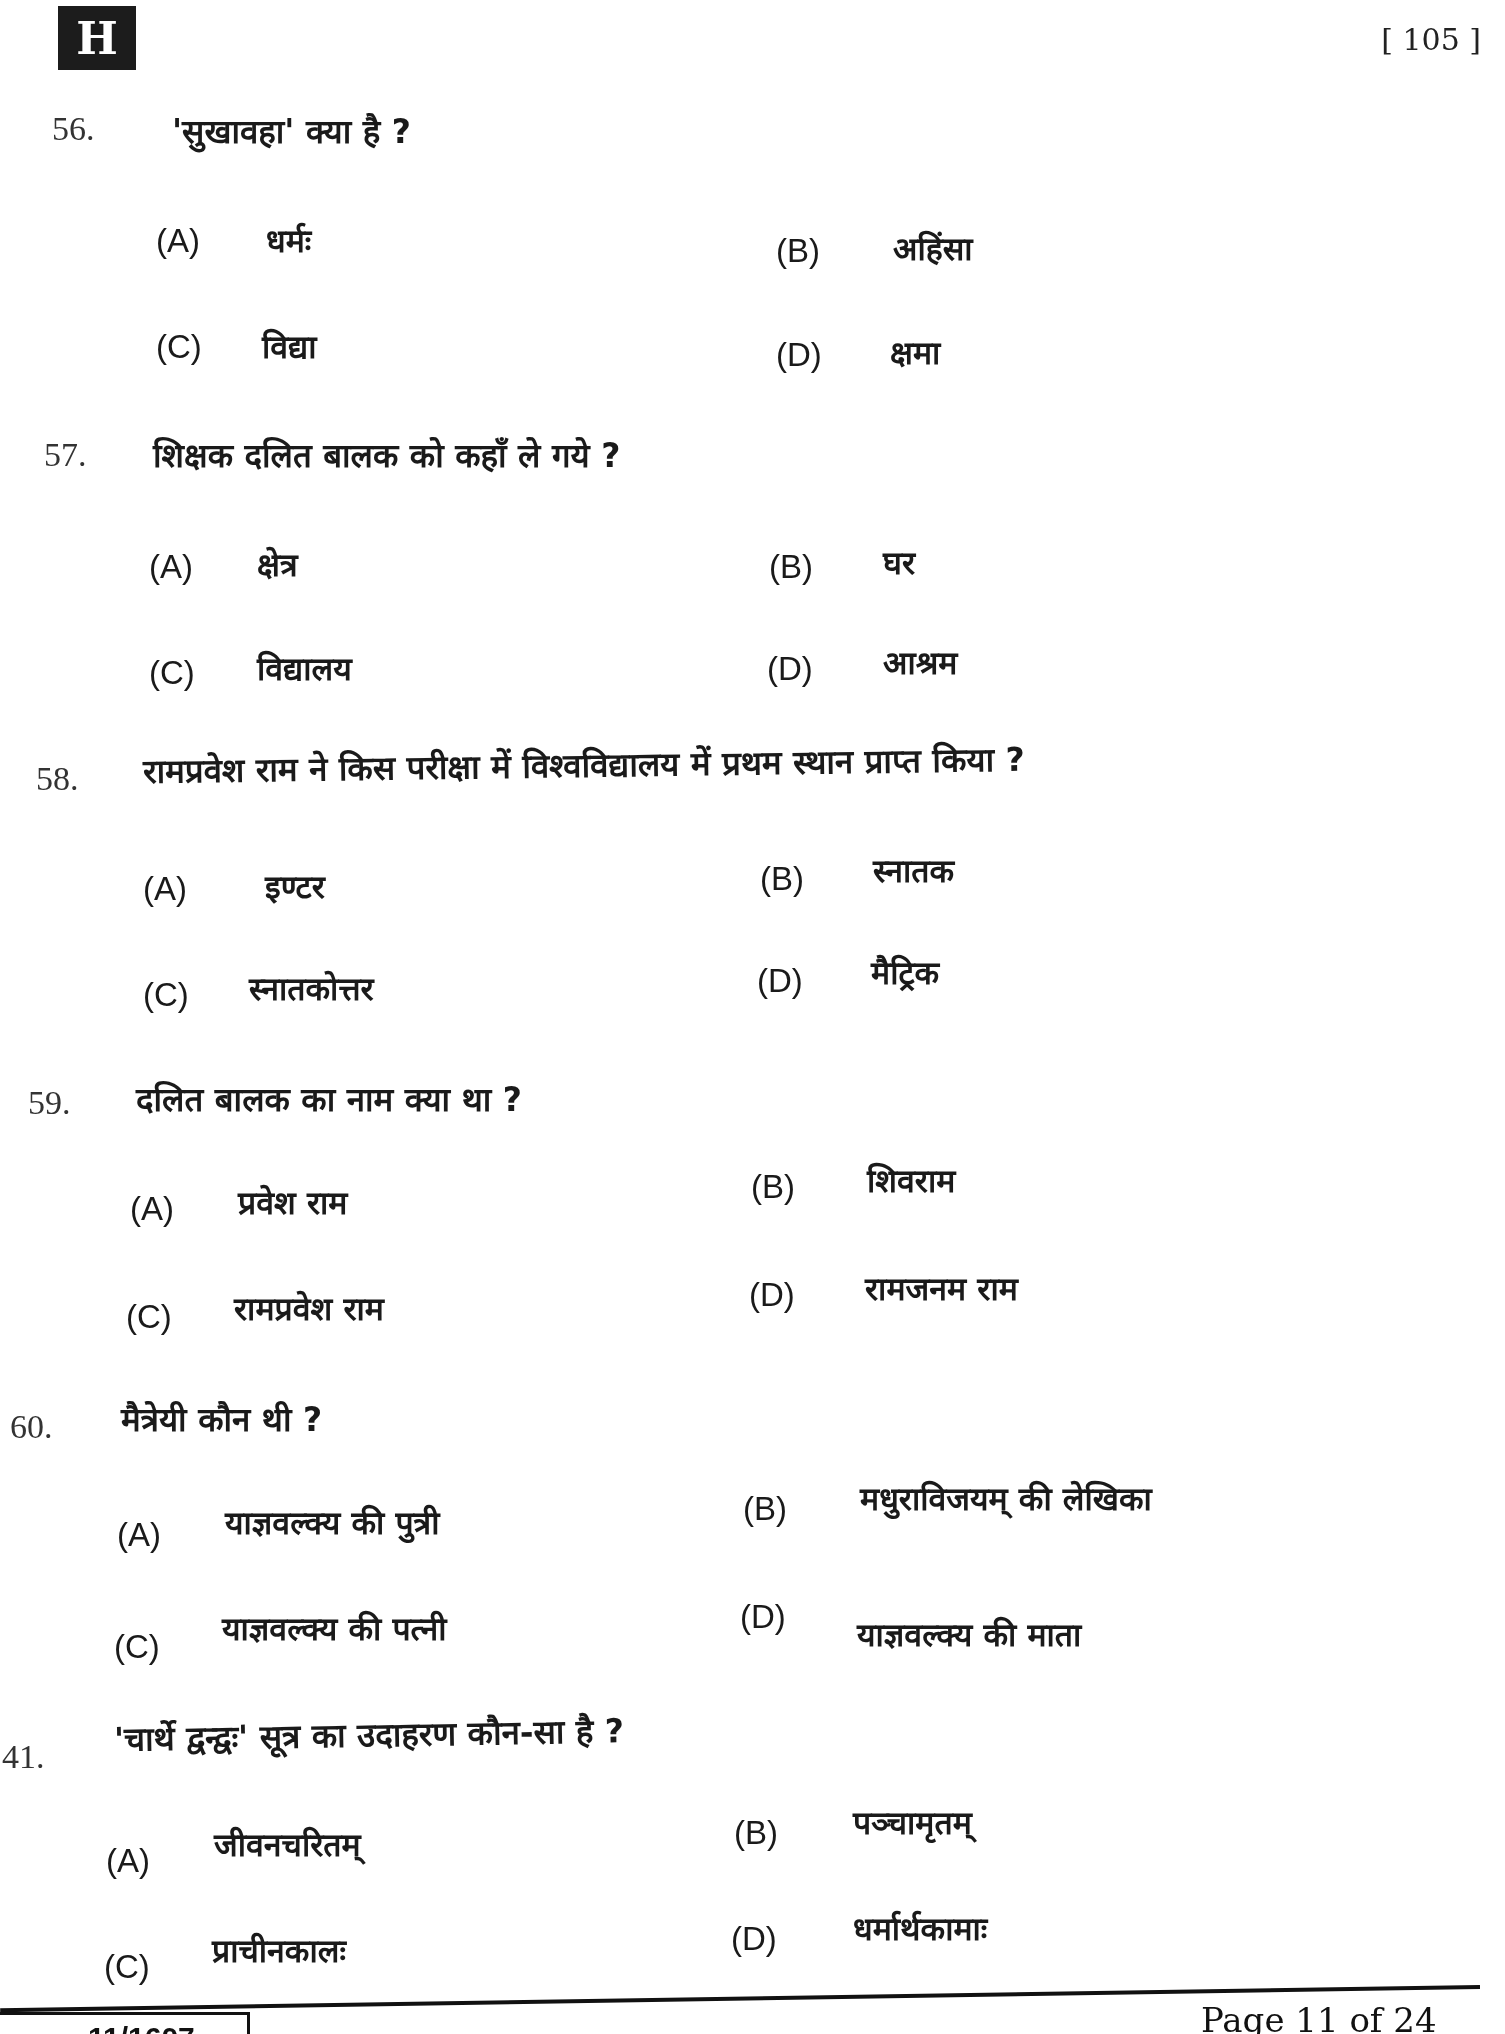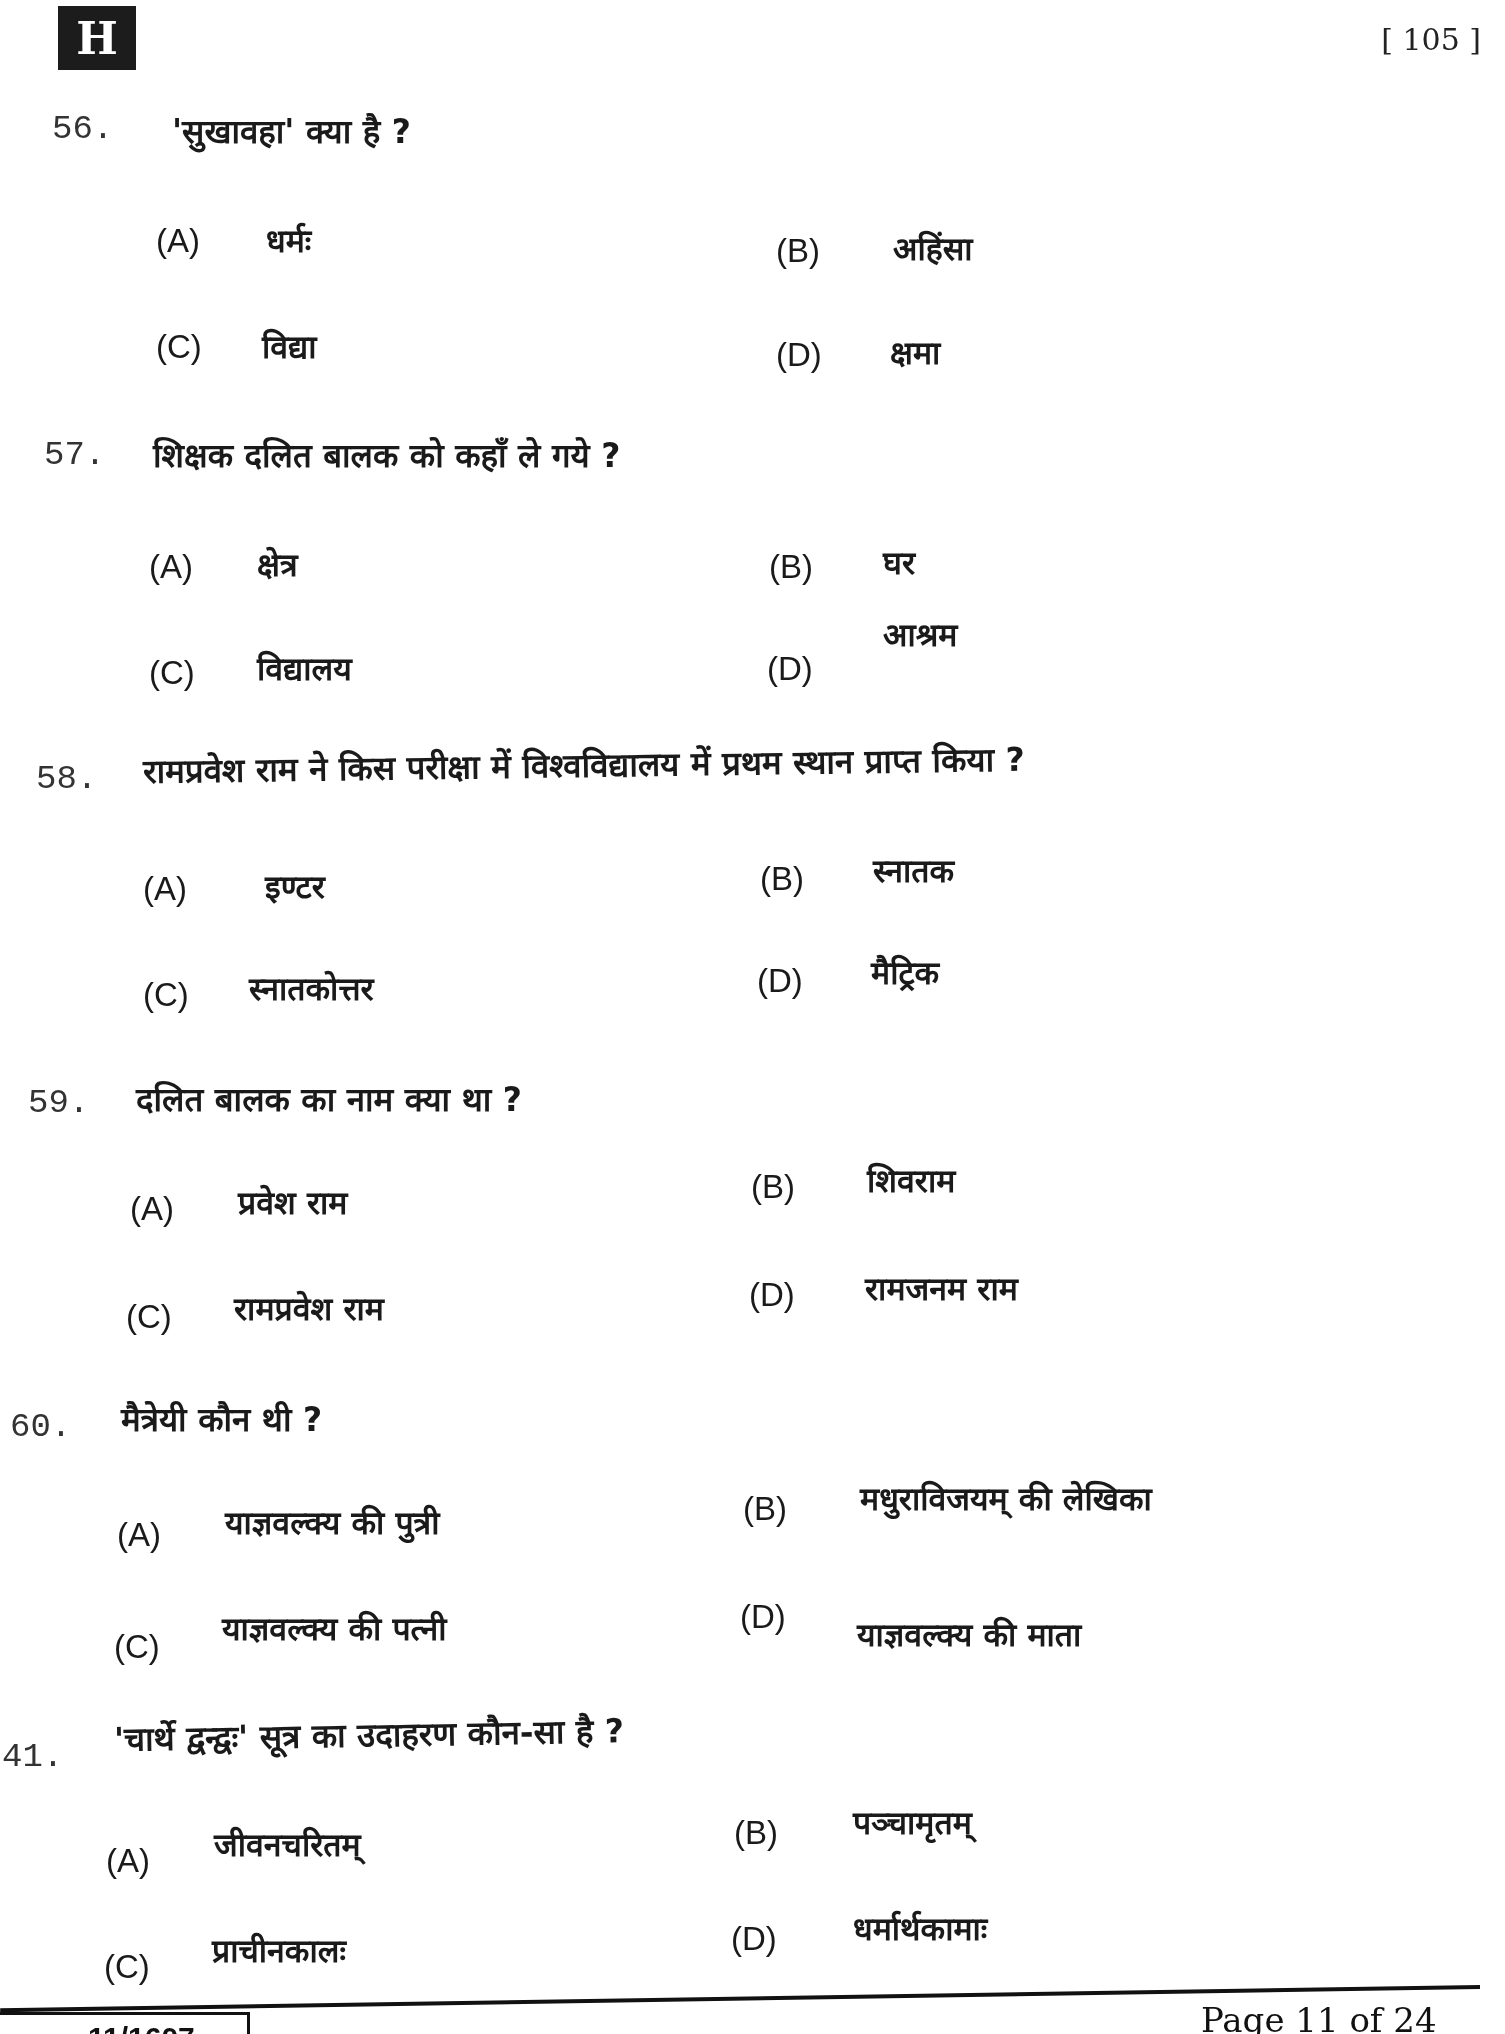--- a/index.html
+++ b/index.html
@@ -12,21 +12,21 @@
   .set-badge {
     position: absolute; left: 58px; top: 6px; width: 78px; height: 64px;
     background: #1c1c1c; color: #fff;
     font-family: "DejaVu Serif", serif; font-weight: bold; font-size: 44px;
     display: flex; align-items: center; justify-content: center;
   }
   .page-code {
     position: absolute; right: 24px; top: 22px;
     font-family: "DejaVu Serif", serif; font-size: 30px; color: #222;
   }
-  .qnum { font-family: Liberation Mono, monospace; font-size: 34px; color: #333; }
+  .qnum { font-family: Liberation Serif, serif; font-size: 34px; color: #333; }
   .qtext { font-size: 33px; font-weight: bold; color: #1a1a1a; }
   .olabel { font-family: "Liberation Sans", sans-serif; font-size: 33px; color: #1a1a1a; }
   .otext { font-size: 32px; font-weight: bold; color: #1a1a1a; }
   .rule {
     position: absolute; left: 0; top: 1985px; width: 1480px; height: 4px;
     background: #111; transform-origin: right center; transform: rotate(-0.9deg);
   }
   .code-box {
     position: absolute; left: -2px; top: 2012px; width: 252px; height: 40px;
     border: 3px solid #111; border-left: none;
@@ -75,21 +75,21 @@
   <div>
       <span class="abs olabel" style="left:769px;top:548px">(B)</span>
       <span class="abs otext" style="left:883px;top:540px">घर</span>
     </div>
   <div>
       <span class="abs olabel" style="left:149px;top:654px">(C)</span>
       <span class="abs otext" style="left:257px;top:646px">विद्यालय</span>
     </div>
   <div>
       <span class="abs olabel" style="left:767px;top:650px">(D)</span>
-      <span class="abs otext" style="left:883px;top:612px">आश्रम</span>
+      <span class="abs otext" style="left:883px;top:640px">आश्रम</span>
     </div>
 </div>
 
 <div>
   <span class="abs qnum" style="left:36px;top:760px">58.</span>
   <span class="abs qtext" style="left:143px;top:748px;transform:rotate(-0.8deg);transform-origin:left center">रामप्रवेश राम ने किस परीक्षा में विश्वविद्यालय में प्रथम स्थान प्राप्त किया ?</span>
   <div>
       <span class="abs olabel" style="left:143px;top:870px">(A)</span>
       <span class="abs otext" style="left:265px;top:864px">इण्टर</span>
     </div>

